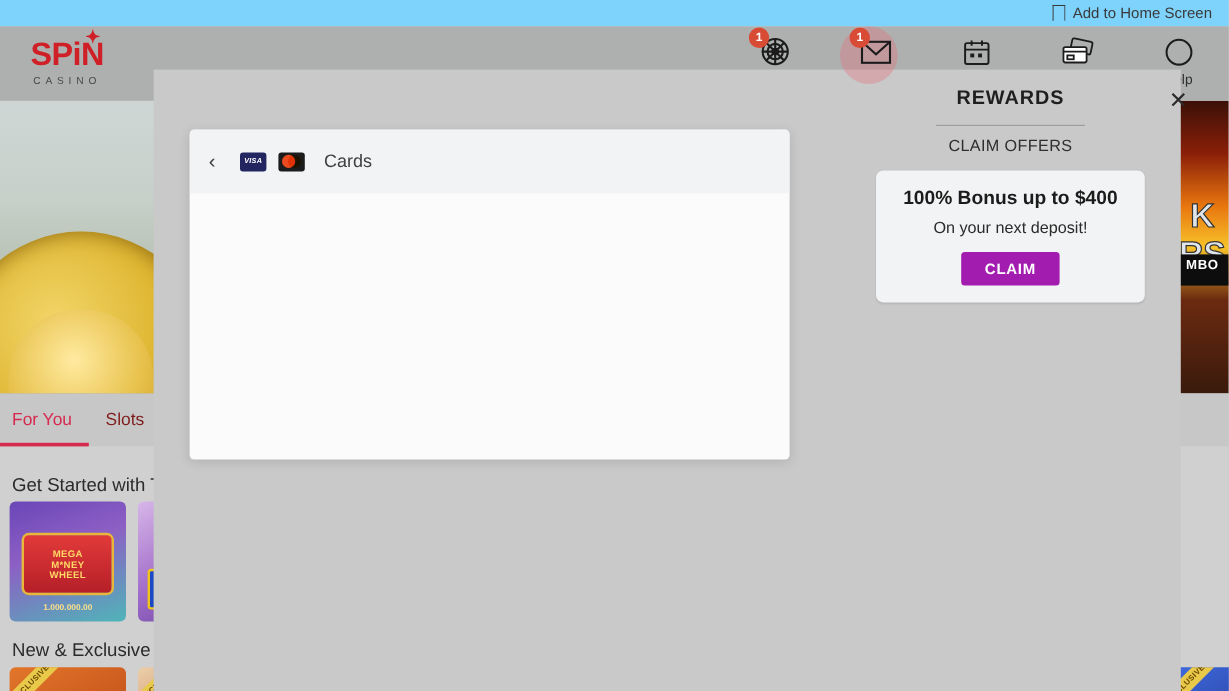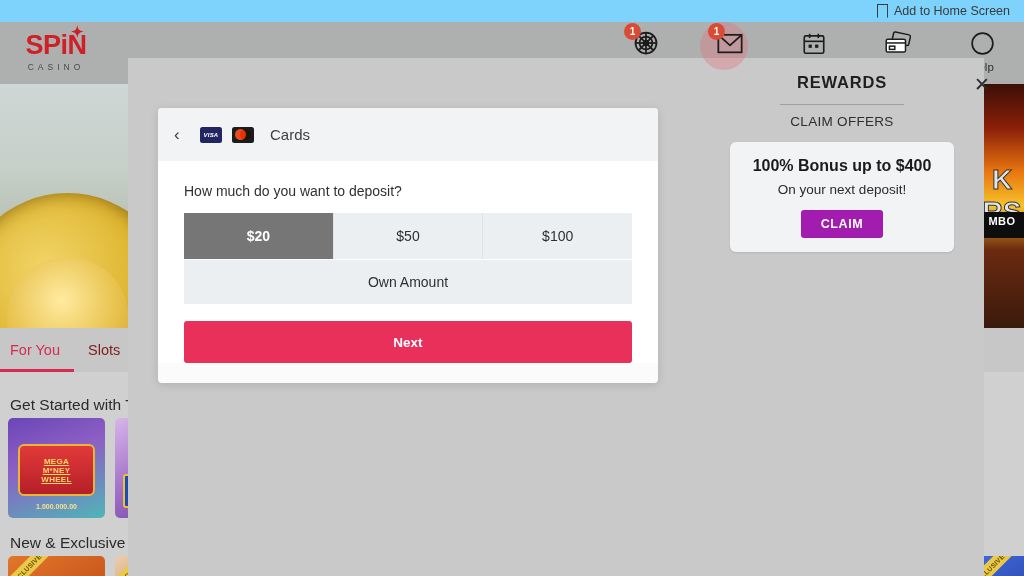--- a/index.html
+++ b/index.html
@@ -126,21 +126,21 @@
     width: 97px; height: 100px; border-radius: 5px; overflow: hidden; position: relative;
     background: #563ea0;
   }
   .tile.mmw { background: linear-gradient(160deg,#6a46b8 0%,#8d5fc4 40%,#4fb5b8 100%); }
   .mmw-plate {
     position:absolute; left:10px; top:26px; width:77px; height:52px; border-radius:6px;
     background: linear-gradient(180deg,#e23a3a,#b51f28);
     border:2px solid #e8b73a;
     display:flex; flex-direction:column; align-items:center; justify-content:center;
   }
-  .mmw-plate span { color:#ffd966; font-size:8px; font-weight:bold; line-height:9px; letter-spacing:.3px;text-decoration:underline; }
+  .mmw-plate span { color:#ffd966; font-size:8px; font-weight:bold; line-height:9px; letter-spacing:.3px; }
   .mmw-amt { position:absolute; left:0; right:0; bottom:8px; text-align:center; color:#ffe08a; font-size:7px; font-weight:bold;}
   .tile.ab { background: linear-gradient(150deg,#d7b6e8 0%,#a06cc9 50%,#5d3b96 100%); }
   .tile.ab::after{
     content:"A"; position:absolute; left:8px; bottom:10px; width:26px; height:30px;
     background:#1b49c4; color:#fff; font-weight:bold; font-size:19px; text-align:center; line-height:30px;
     border:2px solid #f0c419; border-radius:3px;
   }
 
   .tile-row-2 { position: absolute; top: 556px; left: 8px; display: flex; gap: 10px; }
   .tile2 { width: 97px; height: 100px; border-radius: 5px; overflow: hidden; position: relative; }
@@ -398,27 +398,15 @@
   <div class="deposit">
     <div class="dep-head">
       <div class="back-arrow">‹</div>
       <div class="card-ico visa">
           <span>VISA</span>
         </div>
       <div class="card-ico mc"></div>
       <div class="dep-head-title">Cards</div>
     </div>
 
-    <div class="dep-body">
-      <div class="dep-q">How much do you want to deposit?</div>
-
-      <div class="amounts">
-        <button class="amt sel">$20</button>
-        <button class="amt">$50</button>
-        <button class="amt">$100</button>
-      </div>
-
-      <button class="own">Own Amount</button>
-      <button class="next-btn">Next</button>
-    </div>
   </div>
 
 </div>
 
 </body></html>

